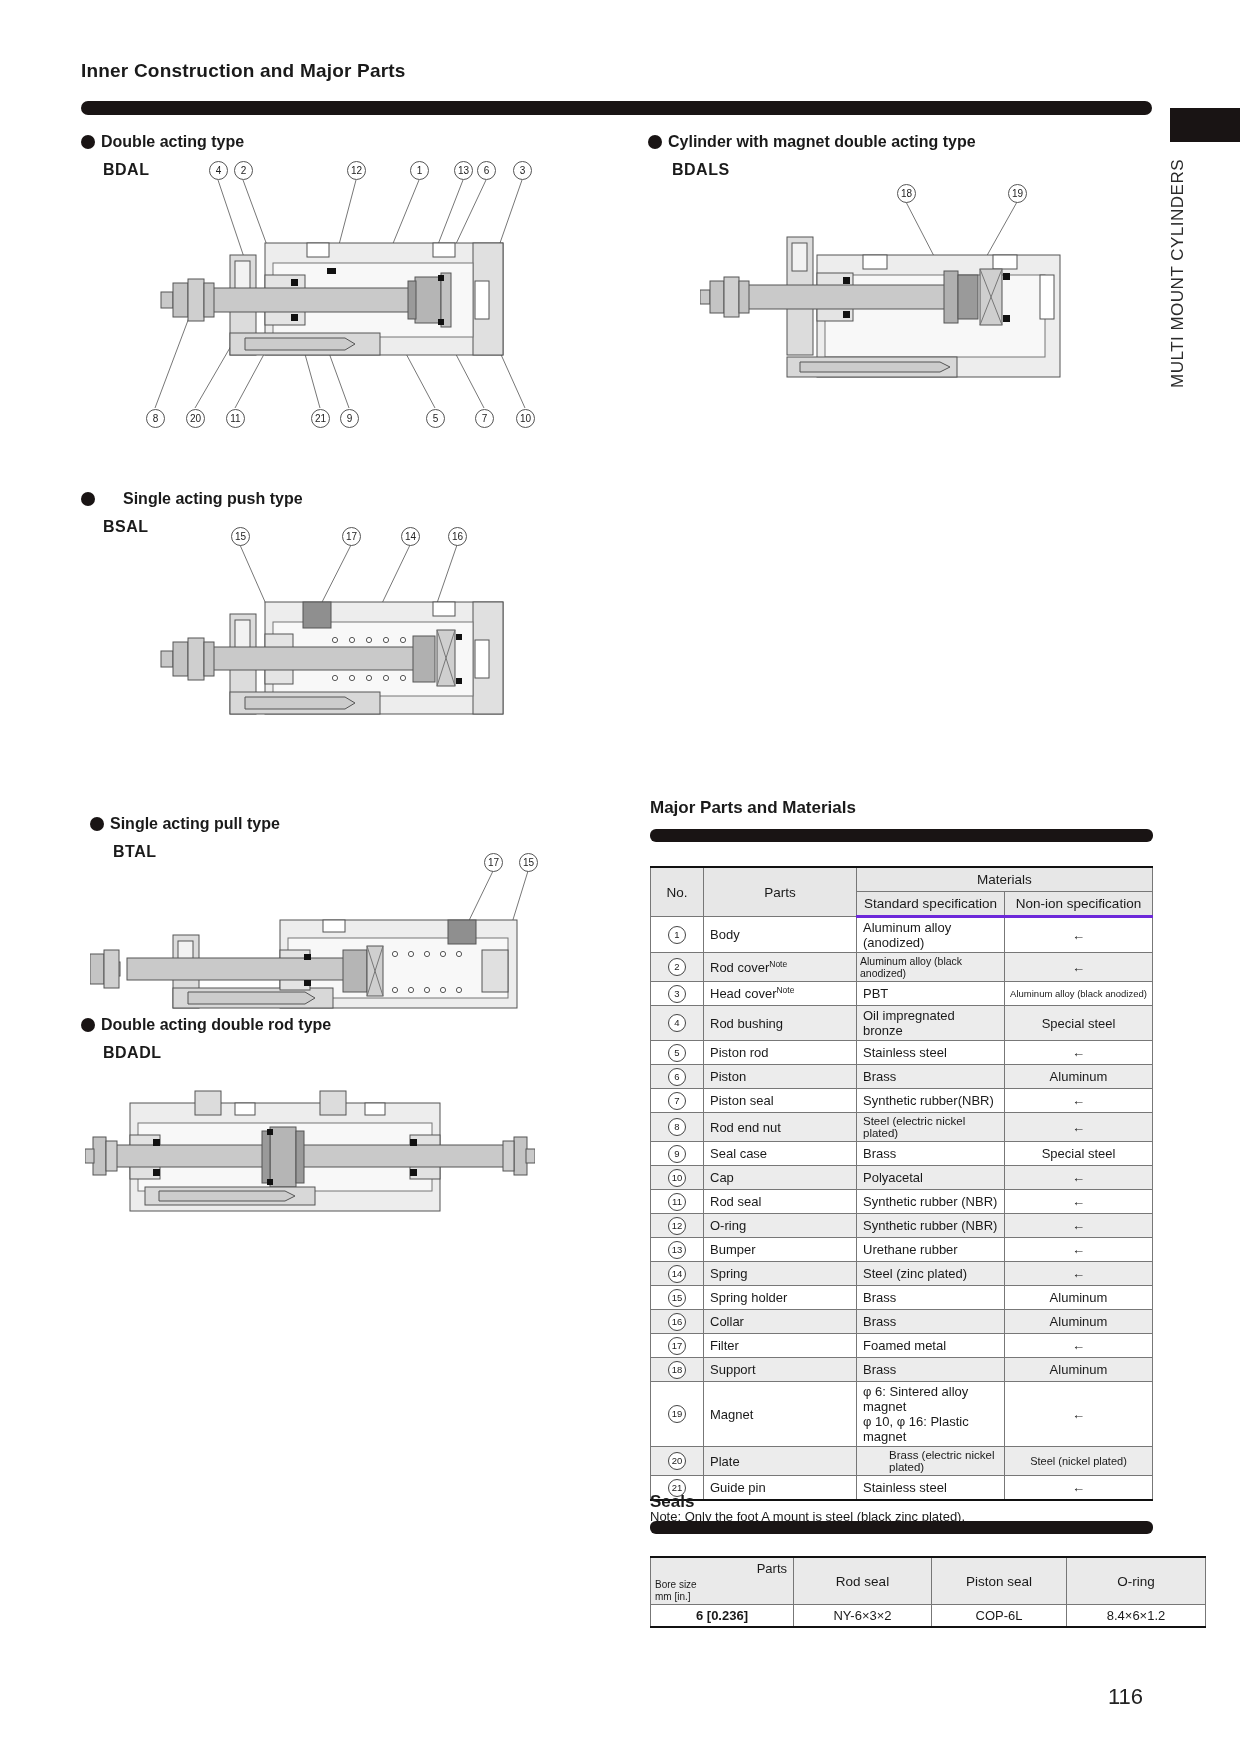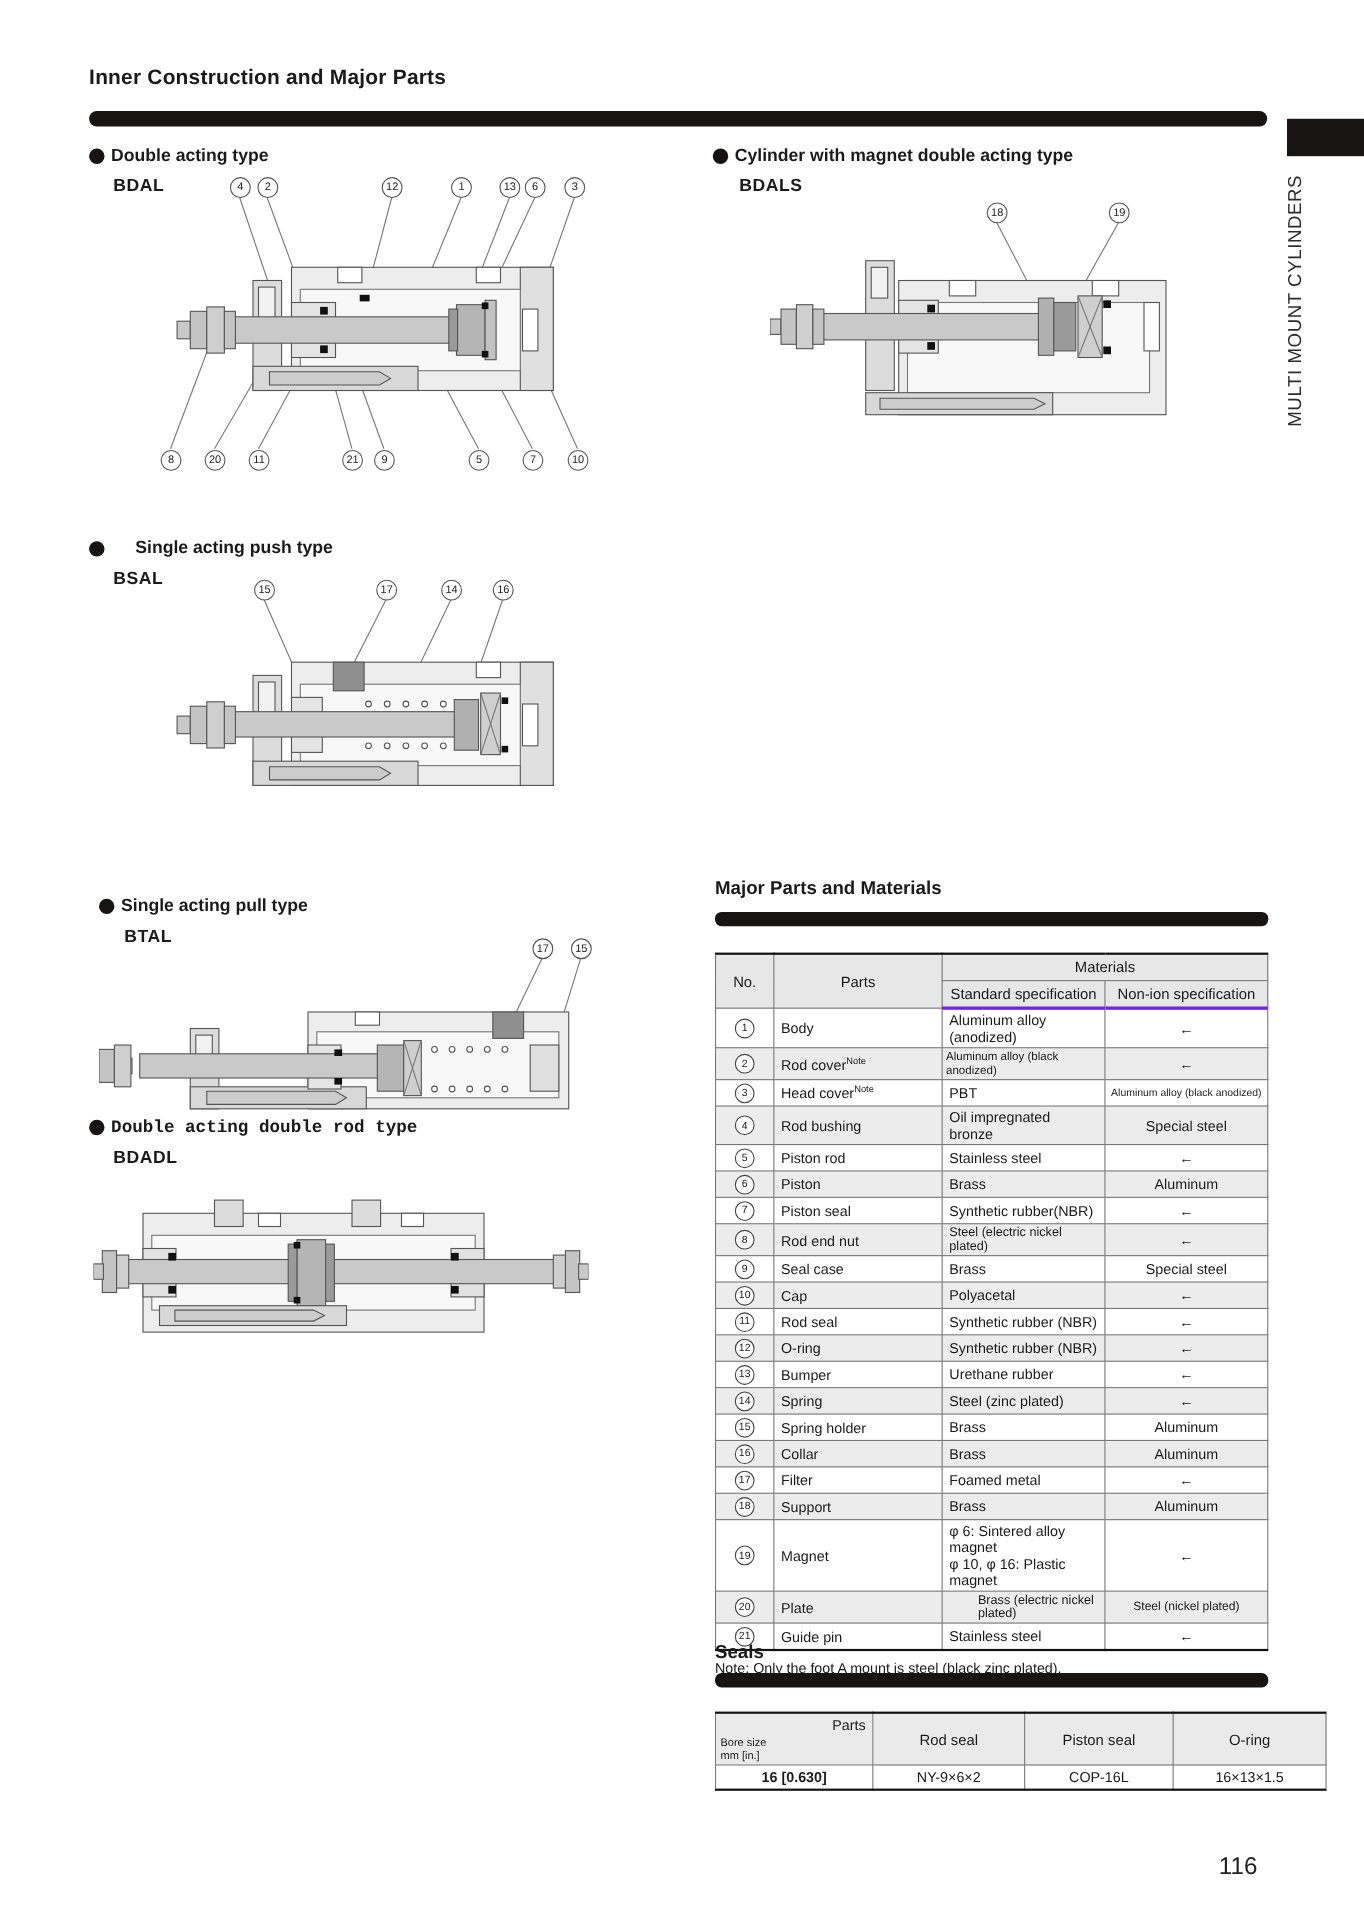--- a/index.html
+++ b/index.html
@@ -92,21 +92,21 @@
     <span>Single acting push type</span>
   </div>
   <div class="abs model" style="left:103px;top:518px;">BSAL</div>
 
   <div class="abs sec-head" style="left:90px;top:815px;">
     <span class="bullet"></span>
     <span>Single acting pull type</span>
   </div>
   <div class="abs model" style="left:113px;top:843px;">BTAL</div>
 
-  <div class="abs sec-head" style="left:81px;top:1016px;font-family:Liberation Mono, monospace;">
+  <div class="abs sec-head" style="left:81px;top:1016px;">
     <span class="bullet"></span>
     <span>Double acting double rod type</span>
   </div>
   <div class="abs model" style="left:103px;top:1044px;">BDADL</div>
 
   <div class="diagram" style="left:145px;top:155px;width:390px;height:272px;">
     <svg width="390" height="272">
       <g stroke="#777" fill="none" stroke-width="1">
         <line x1="73" y1="25" x2="105" y2="120"></line>
           <line x1="98" y1="25" x2="130" y2="112"></line>
@@ -484,24 +484,24 @@
             <span class="tr">Parts</span>
             <span class="bl">Bore size
 mm [in.]</span>
           </th>
           <th class="col-rod">Rod seal</th>
           <th class="col-pis">Piston seal</th>
           <th class="col-or">O-ring</th>
         </tr>
       </thead>
       <tbody>
-          <tr>
-            <td>16 [0.630]</td>
-            <td>NY-9×6×2</td>
-            <td>COP-16L</td>
-            <td>16×13×1.5</td>
+        <tr>
+            <td>6 [0.236]</td>
+            <td>NY-6×3×2</td>
+            <td>COP-6L</td>
+            <td>8.4×6×1.2</td>
           </tr>
       </tbody>
     </table>
   </div>
 
   <div class="abs page-num">116</div>
 </div>
 
 </body></html>

